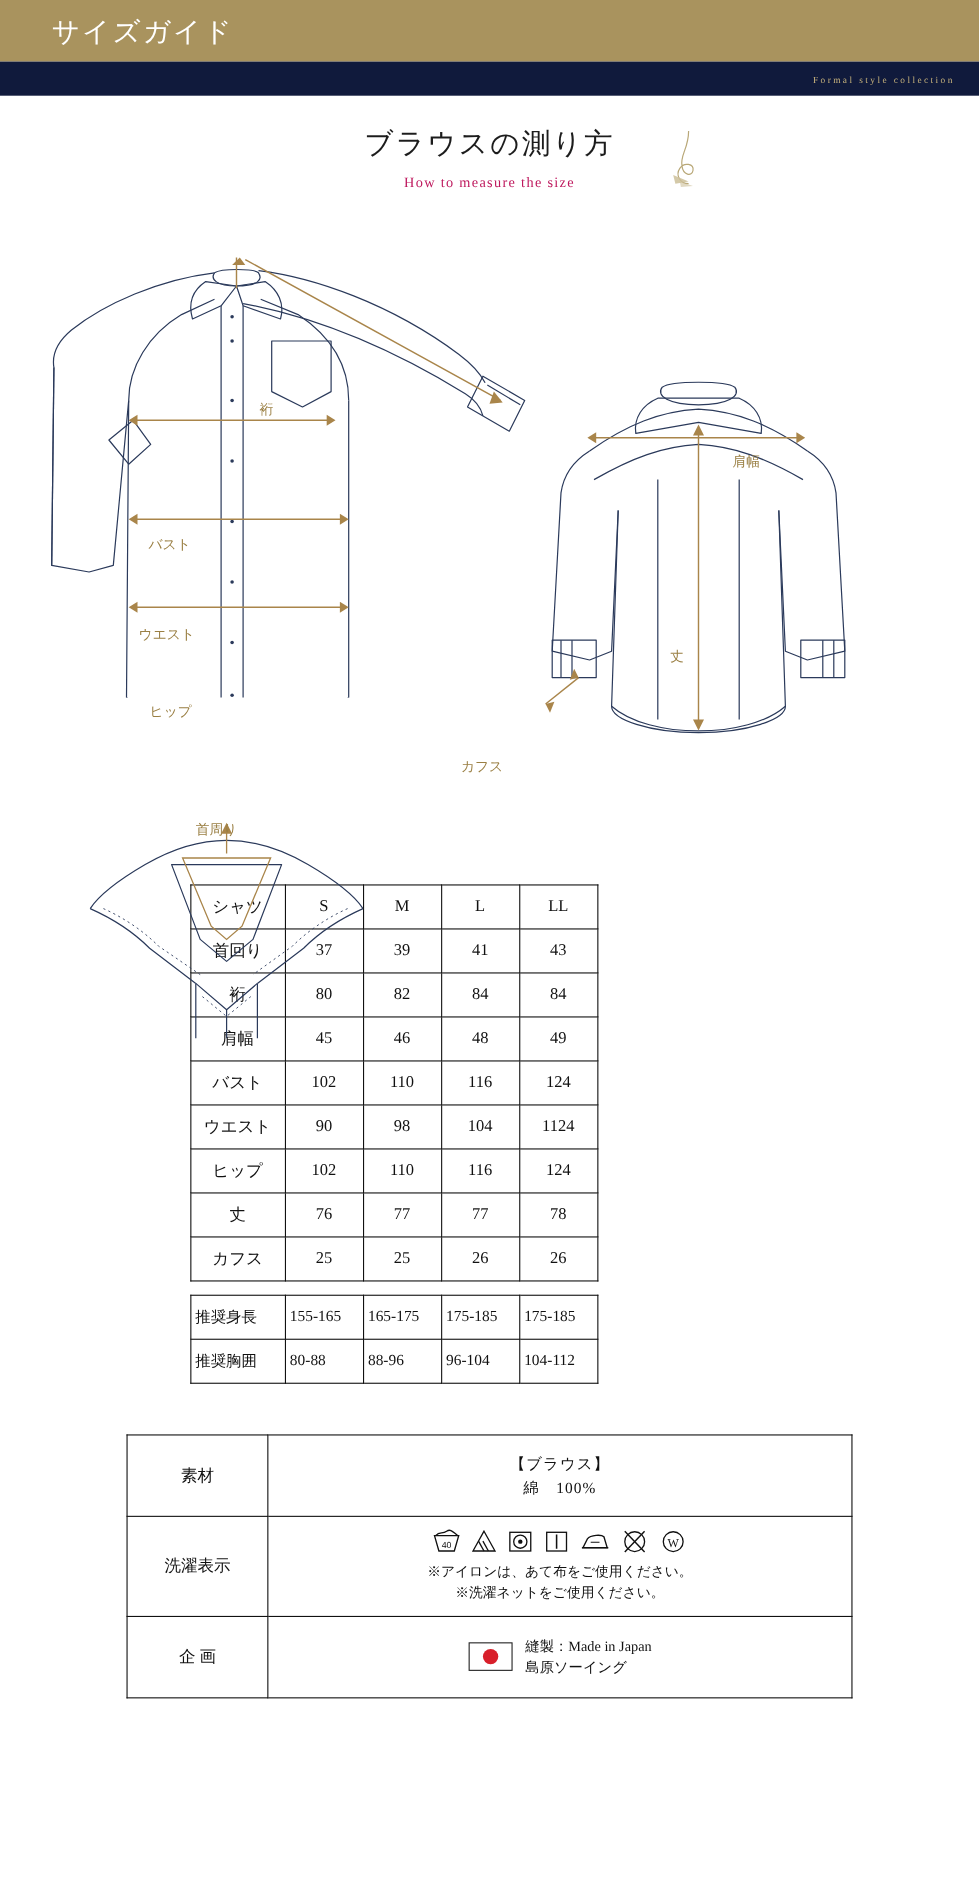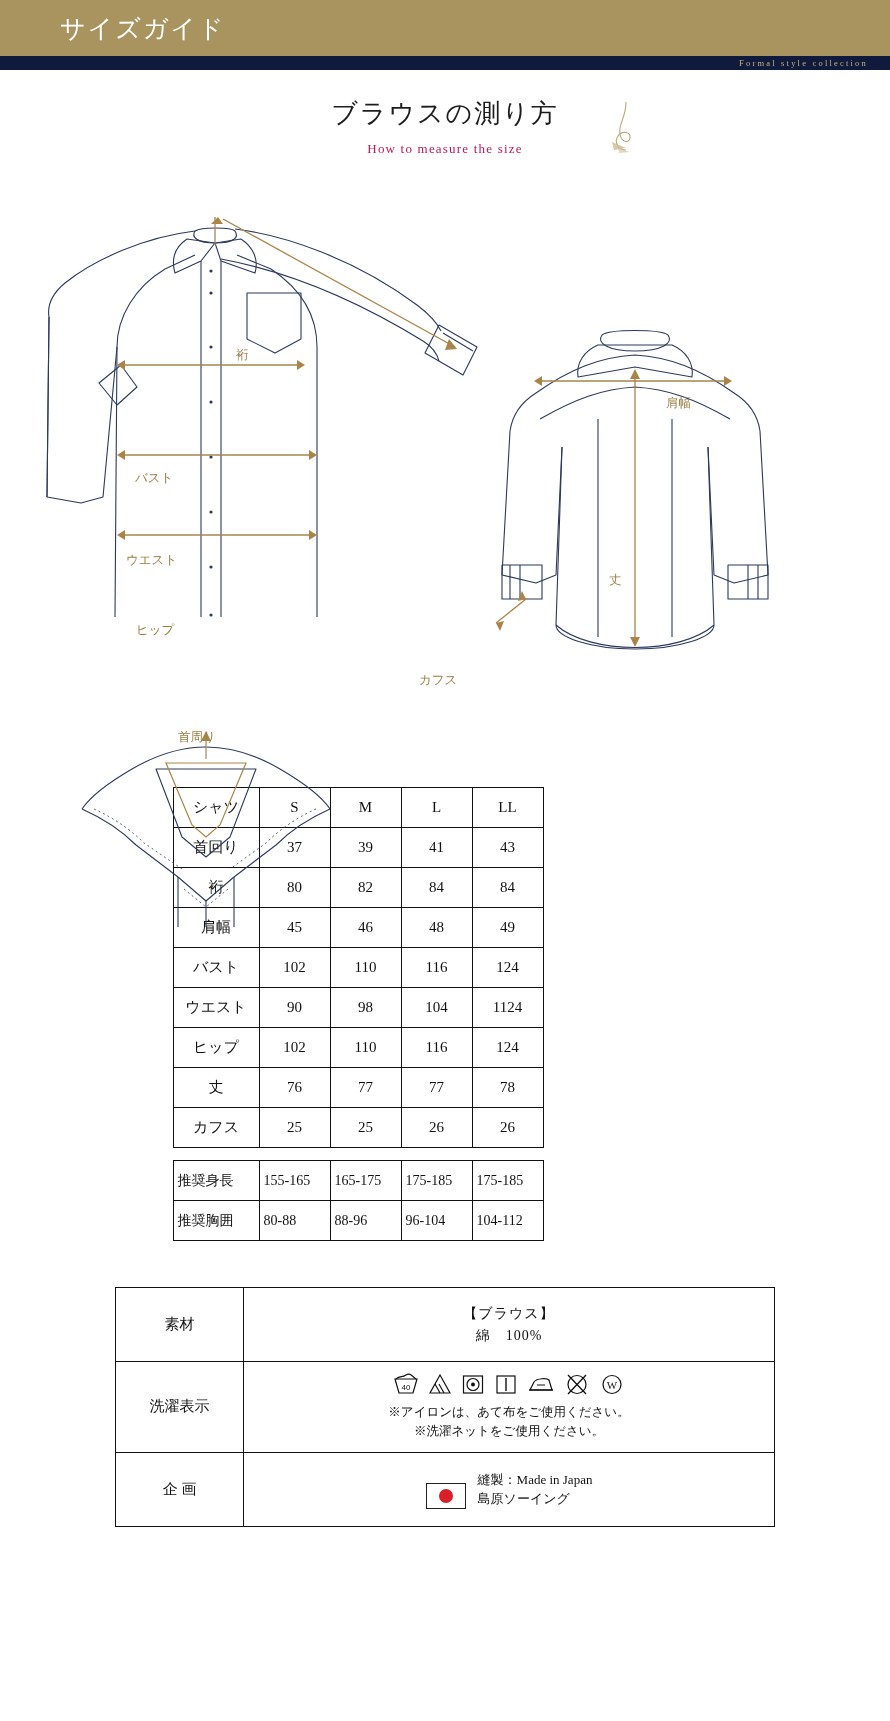--- a/index.html
+++ b/index.html
@@ -16,31 +16,31 @@
     width: 890px;
     position: relative;
     background: #fff;
   }
   
   .header-bar {
     height: 56px;
     background: #a9935e;
     display: flex;
     align-items: center;
-    padding-left: 60px;
+    padding-left: 47px;
   }
   .header-title {
     color: #ffffff;
     font-size: 25px;
     letter-spacing: 2px;
     font-family: "Liberation Sans", sans-serif;
     font-weight: normal;
   }
   .subheader-bar {
-    height: 14px;
+    height: 31px;
     background: #101a3c;
     display: flex;
     align-items: center;
     justify-content: flex-end;
     padding-right: 22px;
   }
   .subheader-title {
     color: #c9b47d;
     font-size: 8.5px;
     letter-spacing: 2.2px;
@@ -150,21 +150,21 @@
   .wash-icons {
     display: flex;
     justify-content: center;
     align-items: center;
     gap: 9px;
     margin-bottom: 7px;
   }
   .wash-note { font-size: 12.5px; line-height: 1.55; }
   .plan-row {
     display: flex;
-    align-items: flex-end;
+    align-items: center;
     justify-content: center;
     gap: 12px;
   }
   .flag {
     width: 40px; height: 26px;
     border: 1px solid #222;
     background: #fff;
     position: relative;
   }
   .flag::after {

